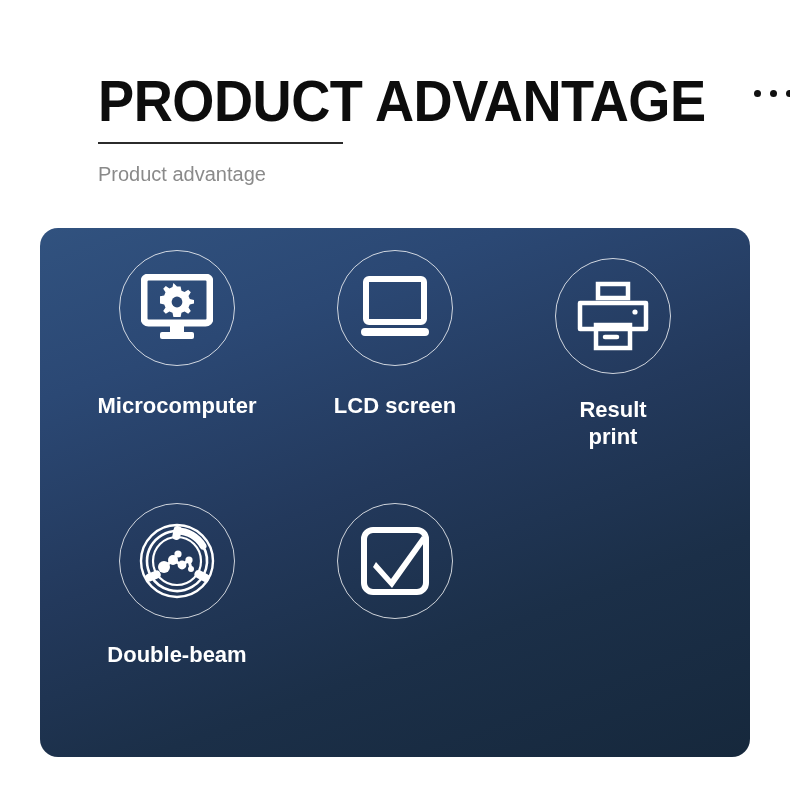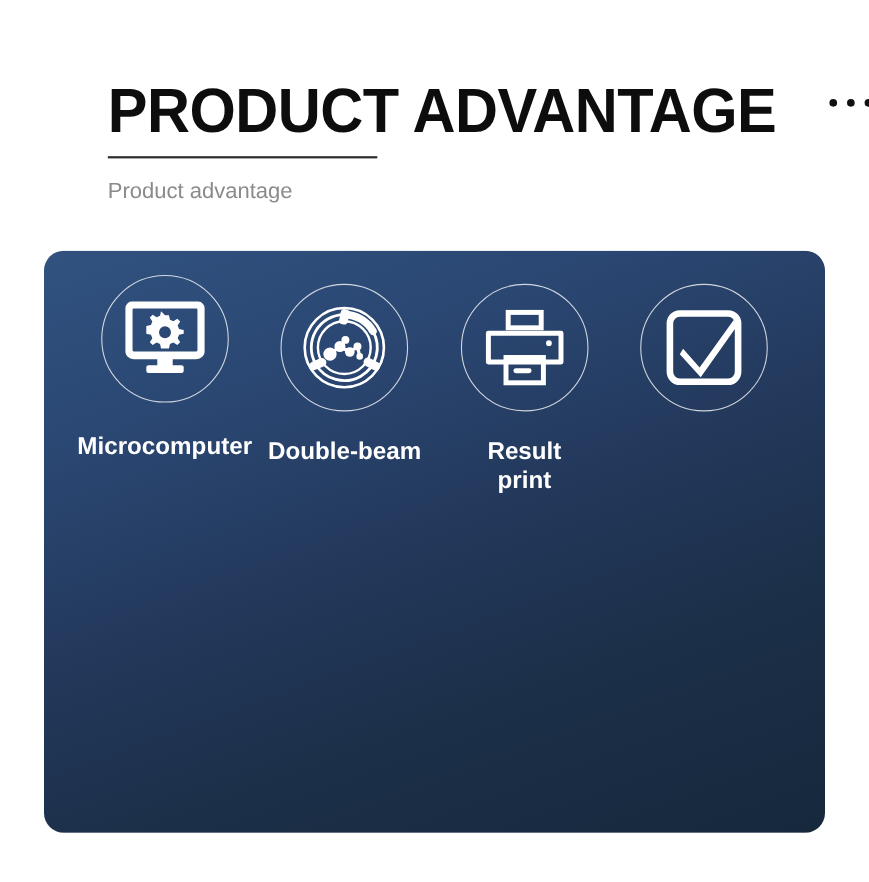--- a/index.html
+++ b/index.html
@@ -74,21 +74,21 @@
     height: 529px;
     border-radius: 18px;
     background: linear-gradient(160deg, #36558260 0%, #31527f 0%, #2b4874 22%, #23395c 48%, #1b2f48 72%, #16283c 100%);
     background-color: #24395a;
     overflow: hidden;
   }
   .grid {
     position: absolute;
     inset: 0;
     display: grid;
-    grid-template-columns: repeat(4, 1fr);
+    grid-template-columns: repeat(3, 1fr);
     grid-template-rows: 1fr 1fr;
     padding: 22px 28px 18px 28px;
     box-sizing: border-box;
   }
   .cell {
     display: flex;
     flex-direction: column;
     align-items: center;
     justify-content: flex-start;
   }
@@ -148,21 +148,44 @@
           <rect x="19" y="58" width="34" height="7" rx="2" fill="#ffffff"></rect>
           <g fill="#ffffff">
             <path d="M36 12.5 l3.6 0 0.9 4.2 3.1 1.3 3.6-2.3 2.6 2.6 -2.3 3.6 1.3 3.1 4.2 0.9 0 3.6 -4.2 0.9 -1.3 3.1 2.3 3.6 -2.6 2.6 -3.6-2.3 -3.1 1.3 -0.9 4.2 -3.6 0 -3.6 0 -0.9-4.2 -3.1-1.3 -3.6 2.3 -2.6-2.6 2.3-3.6 -1.3-3.1 -4.2-0.9 0-3.6 0-3.6 4.2-0.9 1.3-3.1 -2.3-3.6 2.6-2.6 3.6 2.3 3.1-1.3 0.9-4.2 z"></path>
           </g>
           <circle cx="36" cy="28" r="5.4" fill="#2b4874"></circle>
         </svg>
       </div>
       <div class="cell-label">Microcomputer</div>
     </div>
 
-
+    <div class="cell">
+      <div class="icon-circle">
+        <svg width="74" height="64" viewBox="0 0 74 64" fill="none">
+          <rect x="8" y="3" width="58" height="43" rx="3" stroke="#ffffff" stroke-width="6"></rect>
+          <rect x="3" y="52" width="68" height="8" rx="4" fill="#ffffff"></rect>
+        </svg>
+      </div>
+      <div class="cell-label">LCD screen</div>
+    </div>
+
+
+    <div class="cell row2">
+      <div class="icon-circle">
+        <svg width="72" height="70" viewBox="0 0 72 70" fill="none" stroke="#ffffff" stroke-width="4.5">
+          <rect x="21" y="3" width="30" height="14"></rect>
+          <path d="M3 22 h66 v26 h-66 z" stroke-linejoin="round"></path>
+          <rect x="19" y="44" width="34" height="23" fill="none"></rect>
+          <path d="M28 56 h12" stroke-linecap="round"></path>
+          <circle cx="58" cy="31" r="2.6" fill="#ffffff" stroke="none"></circle>
+        </svg>
+      </div>
+      <div class="cell-label">Result
+print</div>
+    </div>
 
     <div class="cell row2">
       <div class="icon-circle">
         <svg width="80" height="80" viewBox="0 0 80 80" fill="none">
           <circle cx="40" cy="40" r="36" stroke="#ffffff" stroke-width="2.4"></circle>
           <path d="M40 10 a30 30 0 0 1 26 15" stroke="#ffffff" stroke-width="7" stroke-linecap="round"></path>
           <path d="M66 25 a30 30 0 0 1 -52 30" stroke="#ffffff" stroke-width="2.6" stroke-linecap="round"></path>
           <path d="M14 55 a30 30 0 0 1 26 -45" stroke="#ffffff" stroke-width="2.6" stroke-linecap="round"></path>
           <circle cx="40" cy="40" r="24" stroke="#ffffff" stroke-width="2.2"></circle>
           <rect x="36" y="5" width="8" height="14" rx="3.5" fill="#ffffff" transform="rotate(12 40 12)"></rect>
@@ -181,34 +204,20 @@
             <path d="M36 39 L41 33"></path>
             <path d="M52 39 L54 48"></path>
           </g>
         </svg>
       </div>
       <div class="cell-label">Double-beam</div>
     </div>
 
     <div class="cell row2">
       <div class="icon-circle">
-        <svg width="72" height="70" viewBox="0 0 72 70" fill="none" stroke="#ffffff" stroke-width="4.5">
-          <rect x="21" y="3" width="30" height="14"></rect>
-          <path d="M3 22 h66 v26 h-66 z" stroke-linejoin="round"></path>
-          <rect x="19" y="44" width="34" height="23" fill="none"></rect>
-          <path d="M28 56 h12" stroke-linecap="round"></path>
-          <circle cx="58" cy="31" r="2.6" fill="#ffffff" stroke="none"></circle>
-        </svg>
-      </div>
-      <div class="cell-label">Result
-print</div>
-    </div>
-
-    <div class="cell row2">
-      <div class="icon-circle">
         <svg width="70" height="70" viewBox="0 0 70 70" fill="none">
           <rect x="4" y="4" width="62" height="62" rx="9" stroke="#ffffff" stroke-width="6"></rect>
           <path d="M16 36 L31 53 L62 10 L66 14 L32 62 L13 41 Z" fill="#ffffff"></path>
         </svg>
       </div>
     </div>
 
   </div>
 </div>
 

